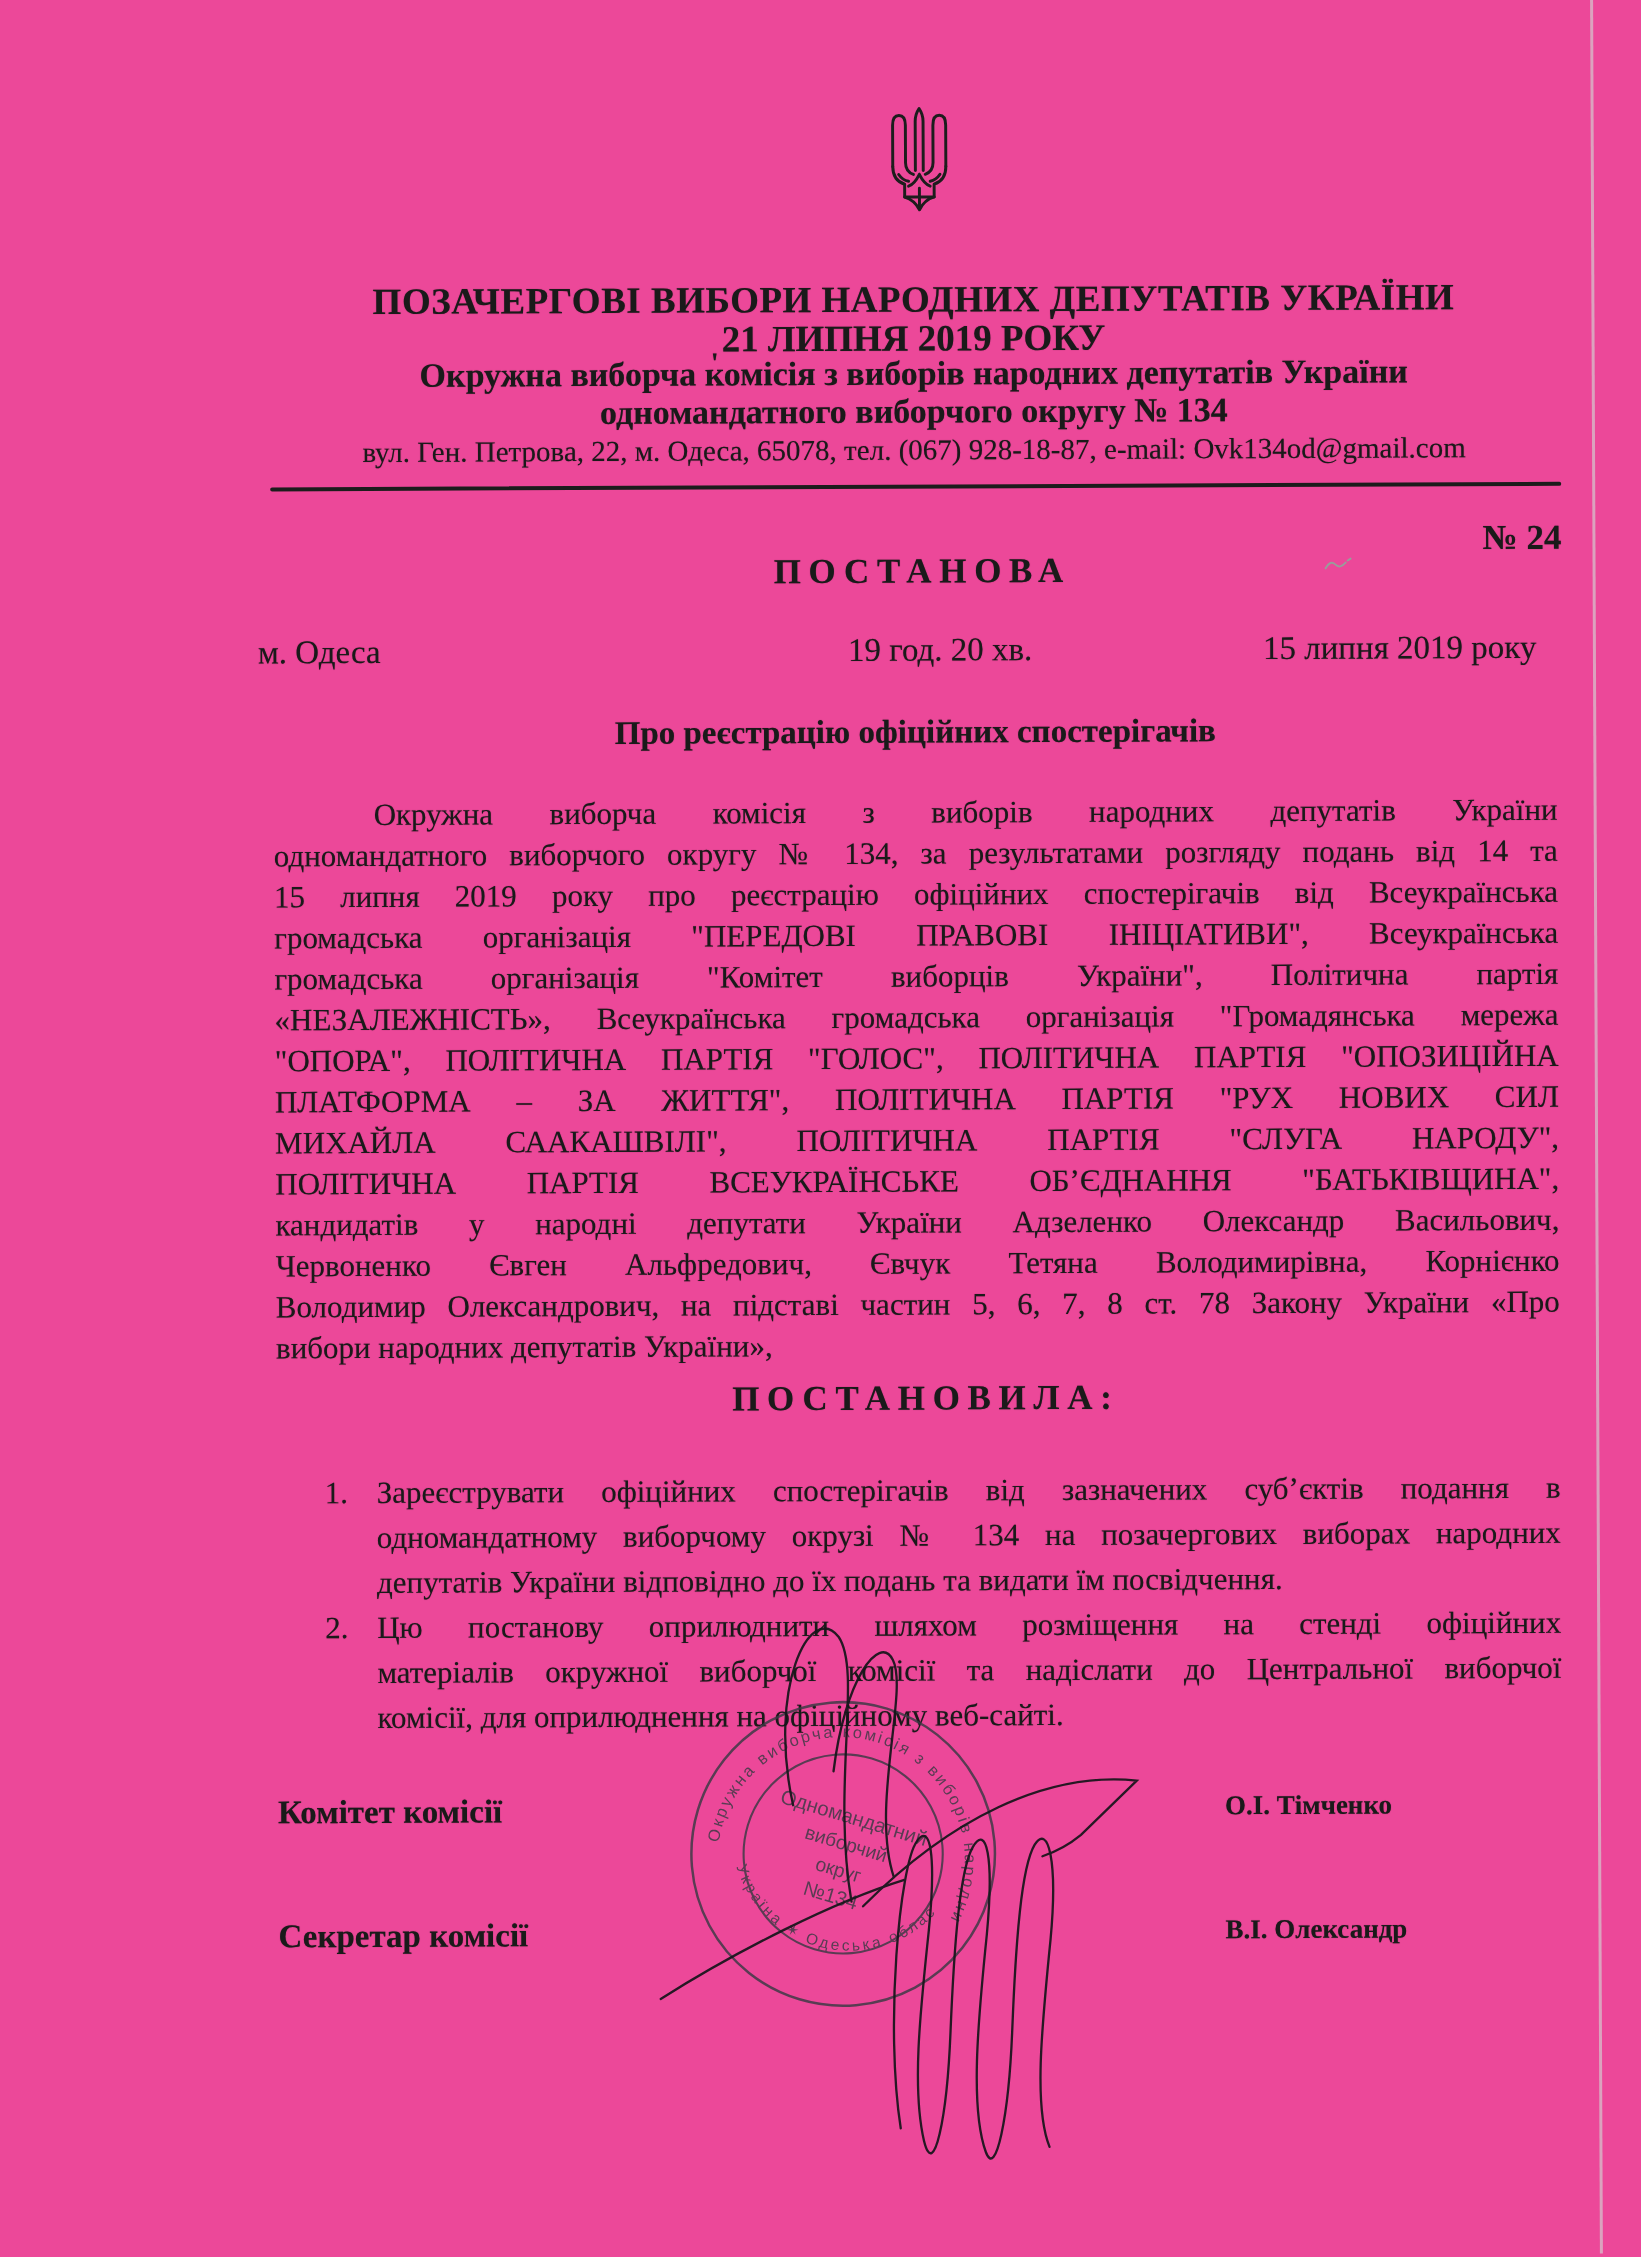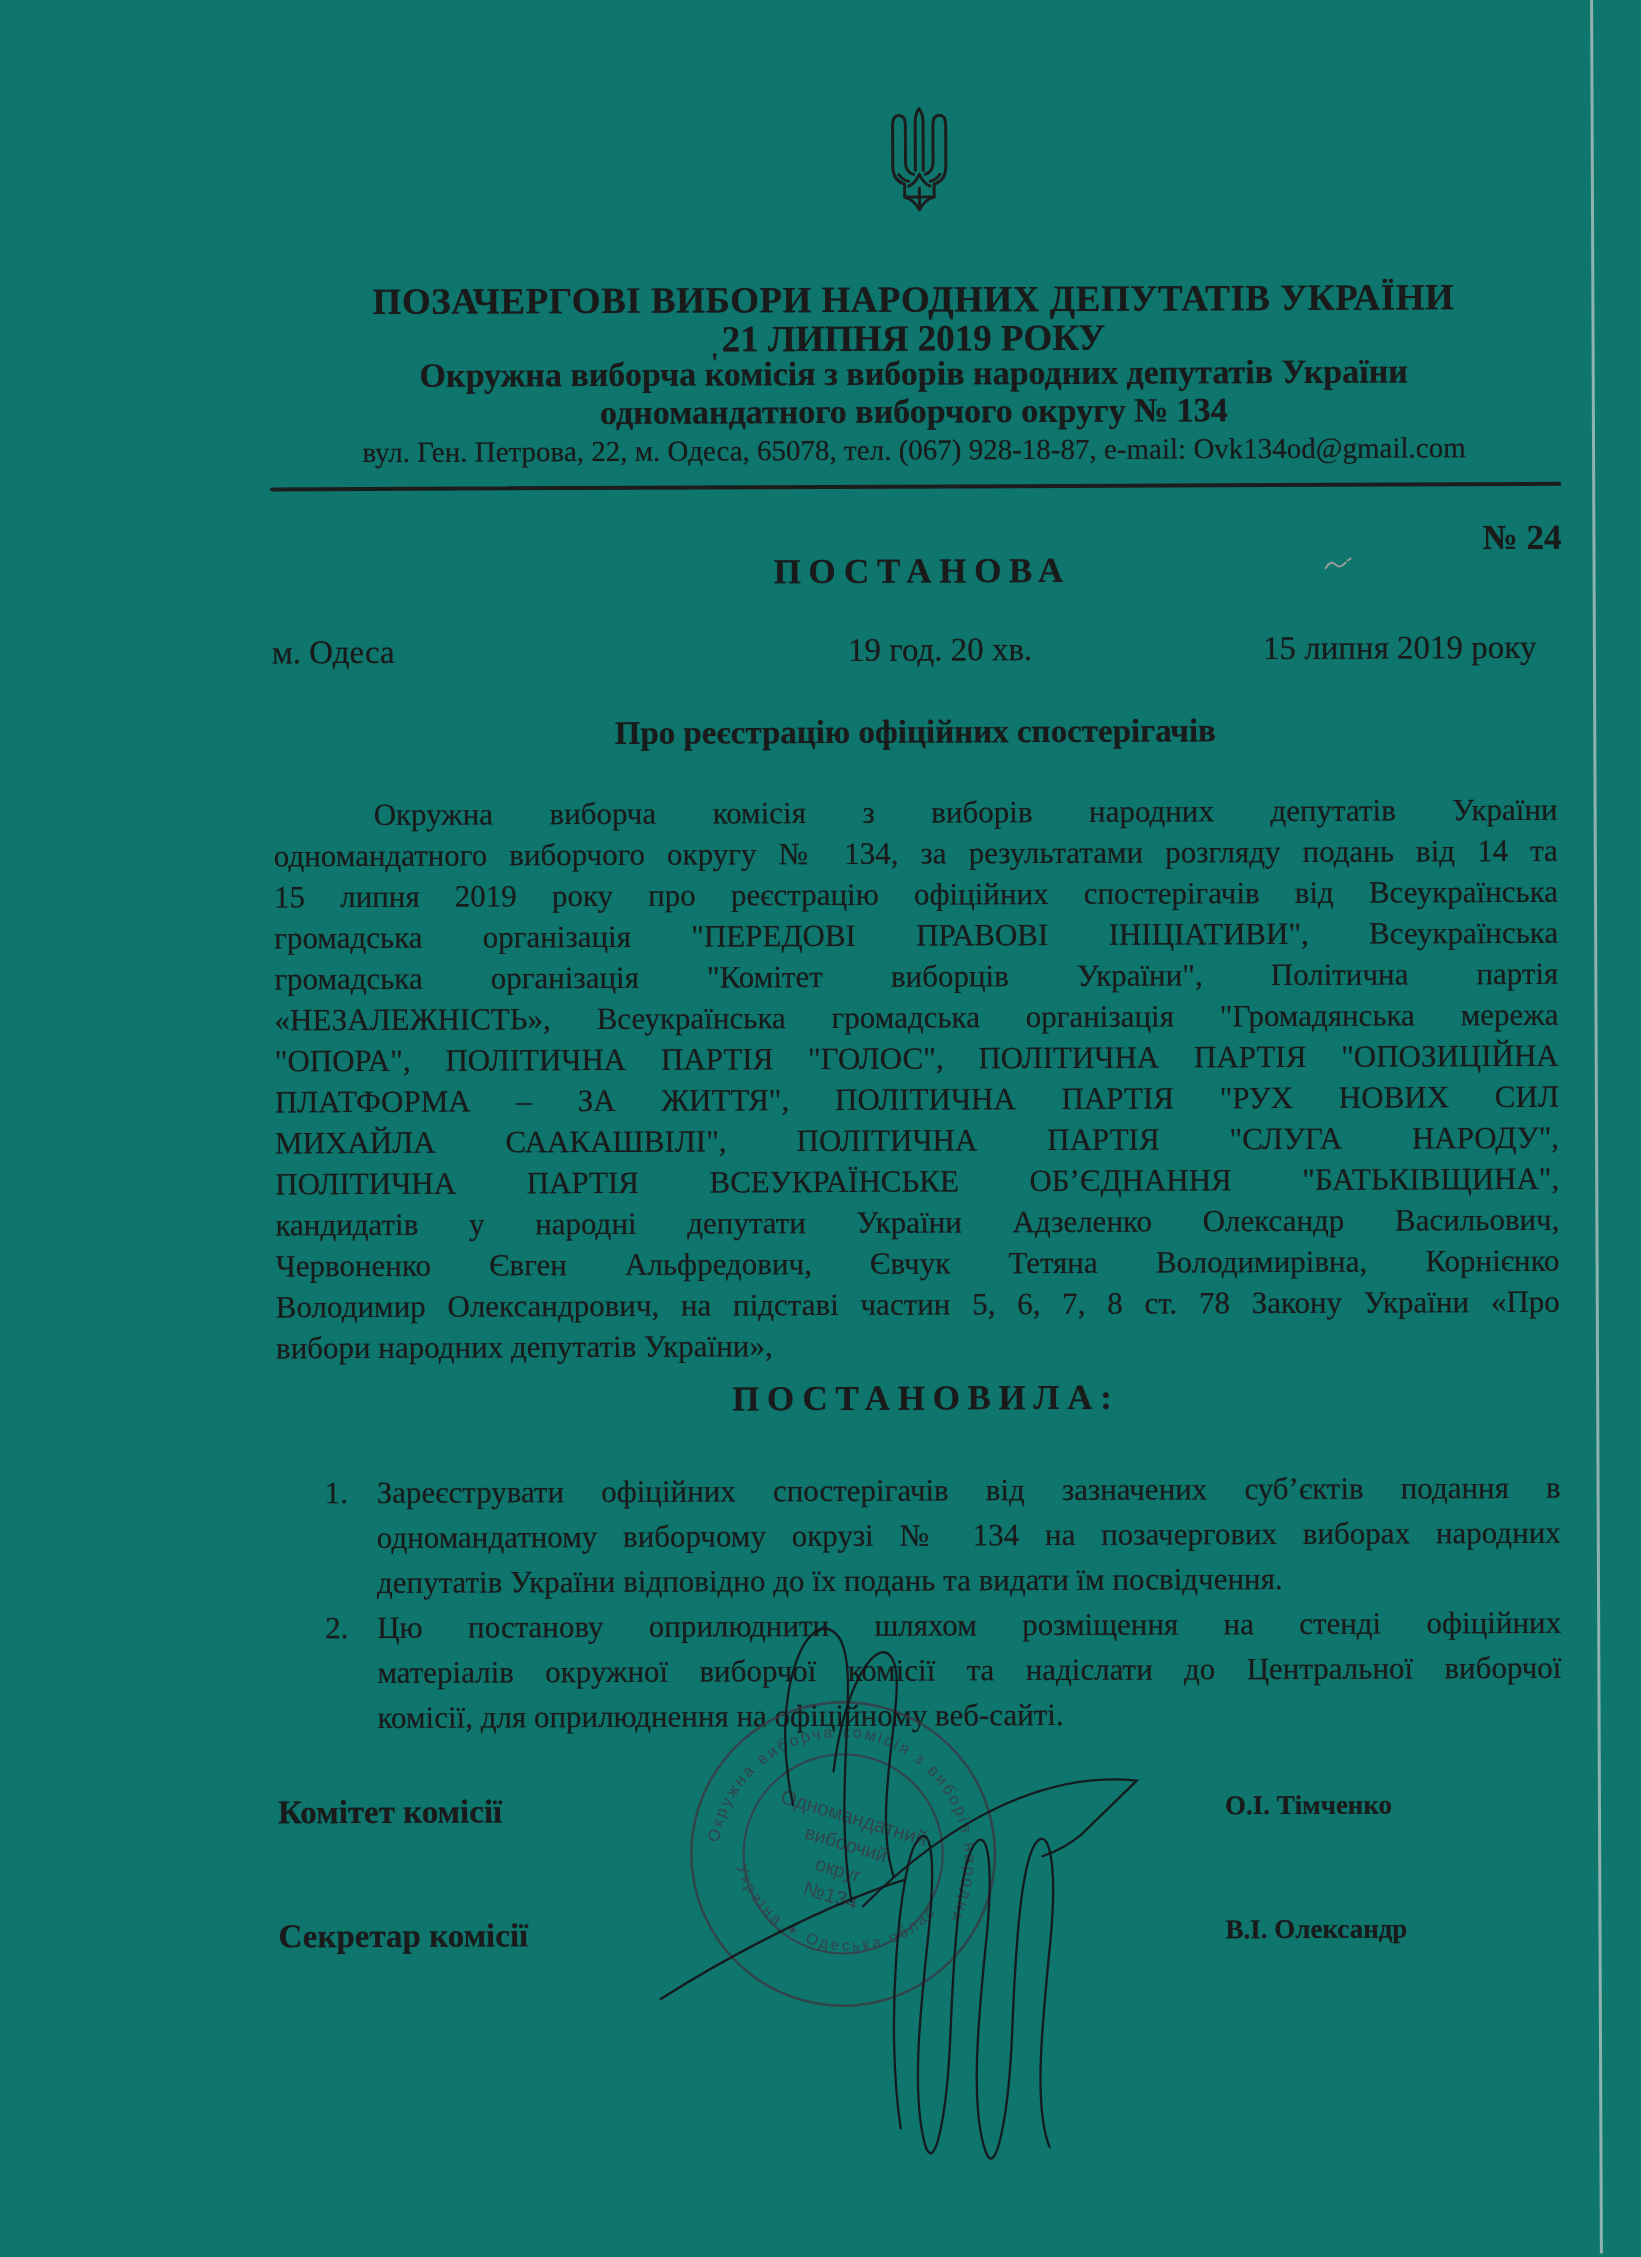--- a/index.html
+++ b/index.html
@@ -1,35 +1,35 @@
 <!DOCTYPE html>
 <html><head>
 <meta charset="utf-8">
 <style>
   html,body{margin:0;padding:0;background:#e9e9e9;}
   #page{
-    position:relative;width:1641px;height:2257px;background:#0f766e;
+    position:relative;width:1641px;height:2257px;background:#ec4899;
     overflow:hidden;font-family:"Liberation Serif","DejaVu Serif",serif;color:#1a1a1a;
   }
   #sheet{position:absolute;left:0;top:0;width:1641px;height:2257px;transform:rotate(-0.25deg);}
   .abs{position:absolute;}
   .ctr{left:275px;width:1284px;text-align:center;}
   .ink{text-shadow:0 0 1px rgba(10,10,10,.45);}
   .b{font-weight:bold;}
   .h1{top:278px;font-size:37px;letter-spacing:0.5px;}
   .h2{top:317px;font-size:37px;}
   .tick{left:714px;top:346px;font-size:29px;font-weight:bold;}
   .org1{top:355px;font-size:34px;}
   .org2{top:393px;font-size:34px;}
   .addr{top:434px;font-size:29px;}
   .rule{left:273px;top:485px;width:1291px;height:3.9px;background:#1c1c1c;border-radius:1.9px;}
   .docnum{top:521px;left:275px;width:1289px;text-align:right;font-size:35px;}
   .doctype{top:552px;font-size:35px;letter-spacing:7.7px;padding-left:7.7px;}
   .meta{top:632px;font-size:33px;}
-  .meta-city{left:274px;}
+  .meta-city{left:260px;}
   .meta-time{left:850px;}
   .meta-date{left:1265px;}
   .subject{top:714px;font-size:33px;}
   .body{left:275px;top:792px;width:1284px;font-size:31px;}
   .bline{height:41px;line-height:41px;text-align:justify;text-align-last:justify;white-space:normal;}
   .bline.first{text-indent:100px;}
   .bline.last{text-align-last:left;}
   .reshead{top:1379px;font-size:35px;letter-spacing:7.7px;padding-left:7.7px;}
   .reslist{left:323px;top:1468px;width:1236px;font-size:31px;}
   .res-item{display:flex;align-items:flex-start;}

